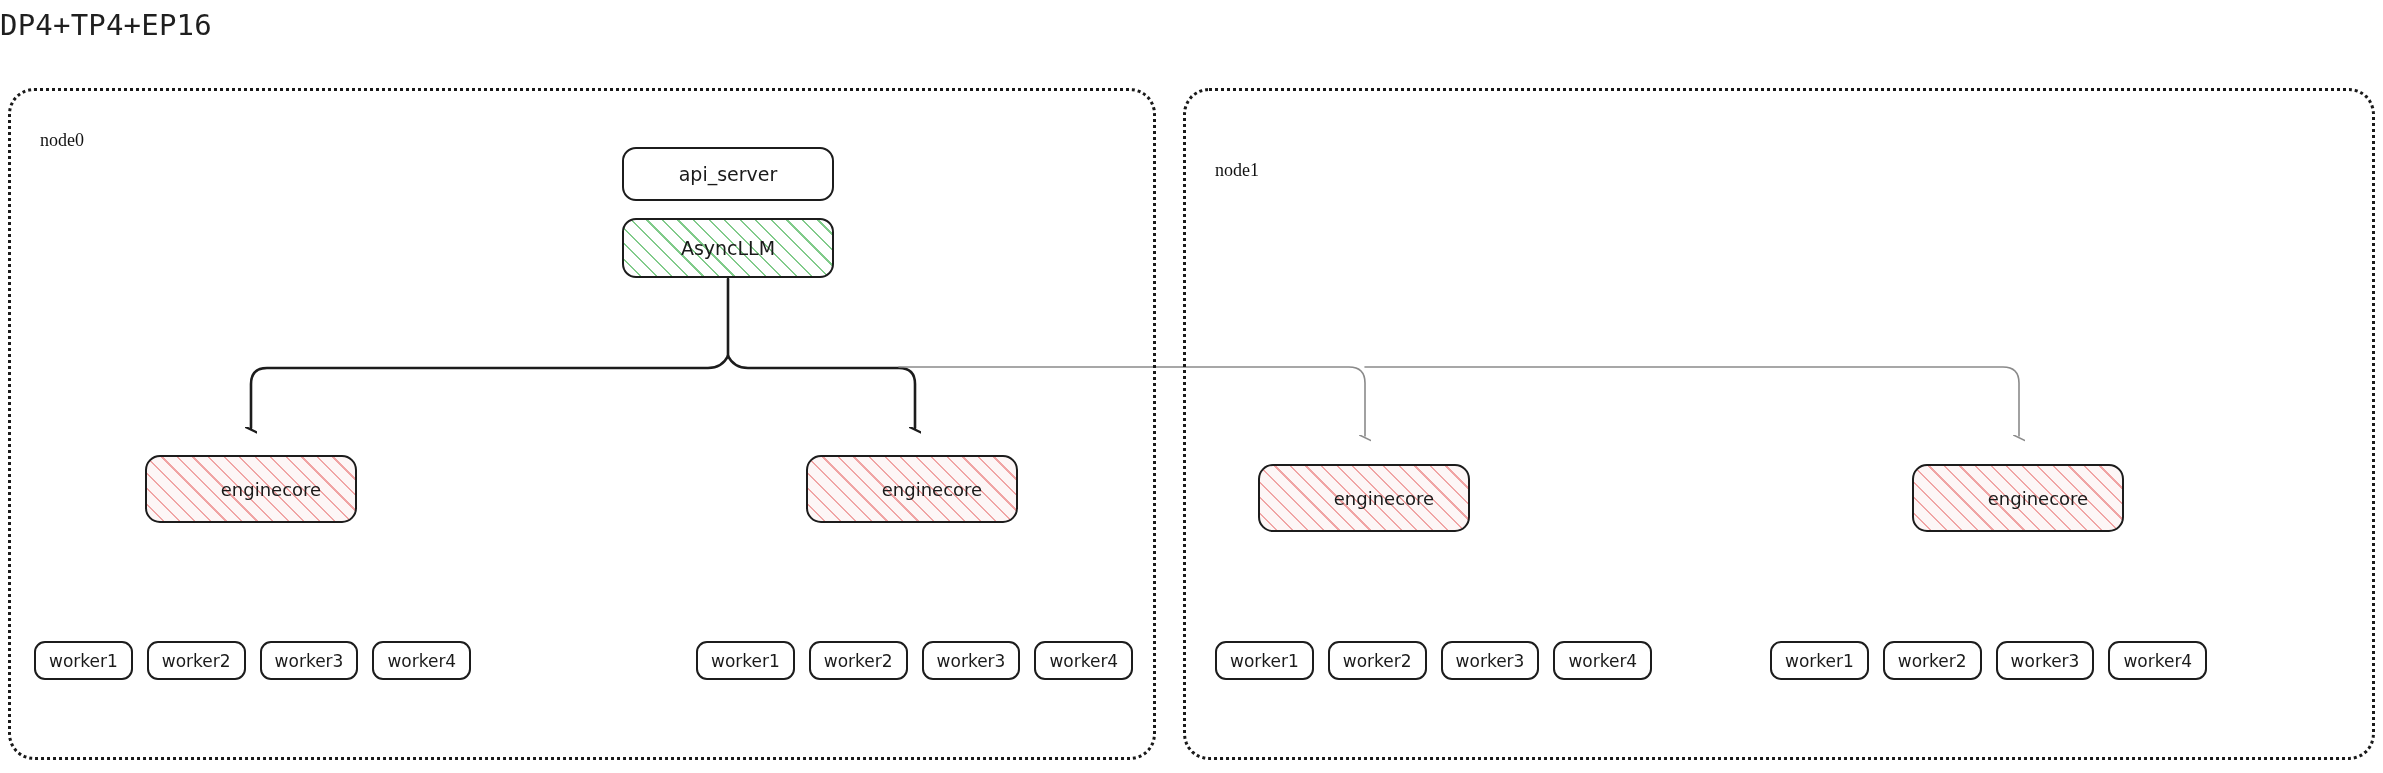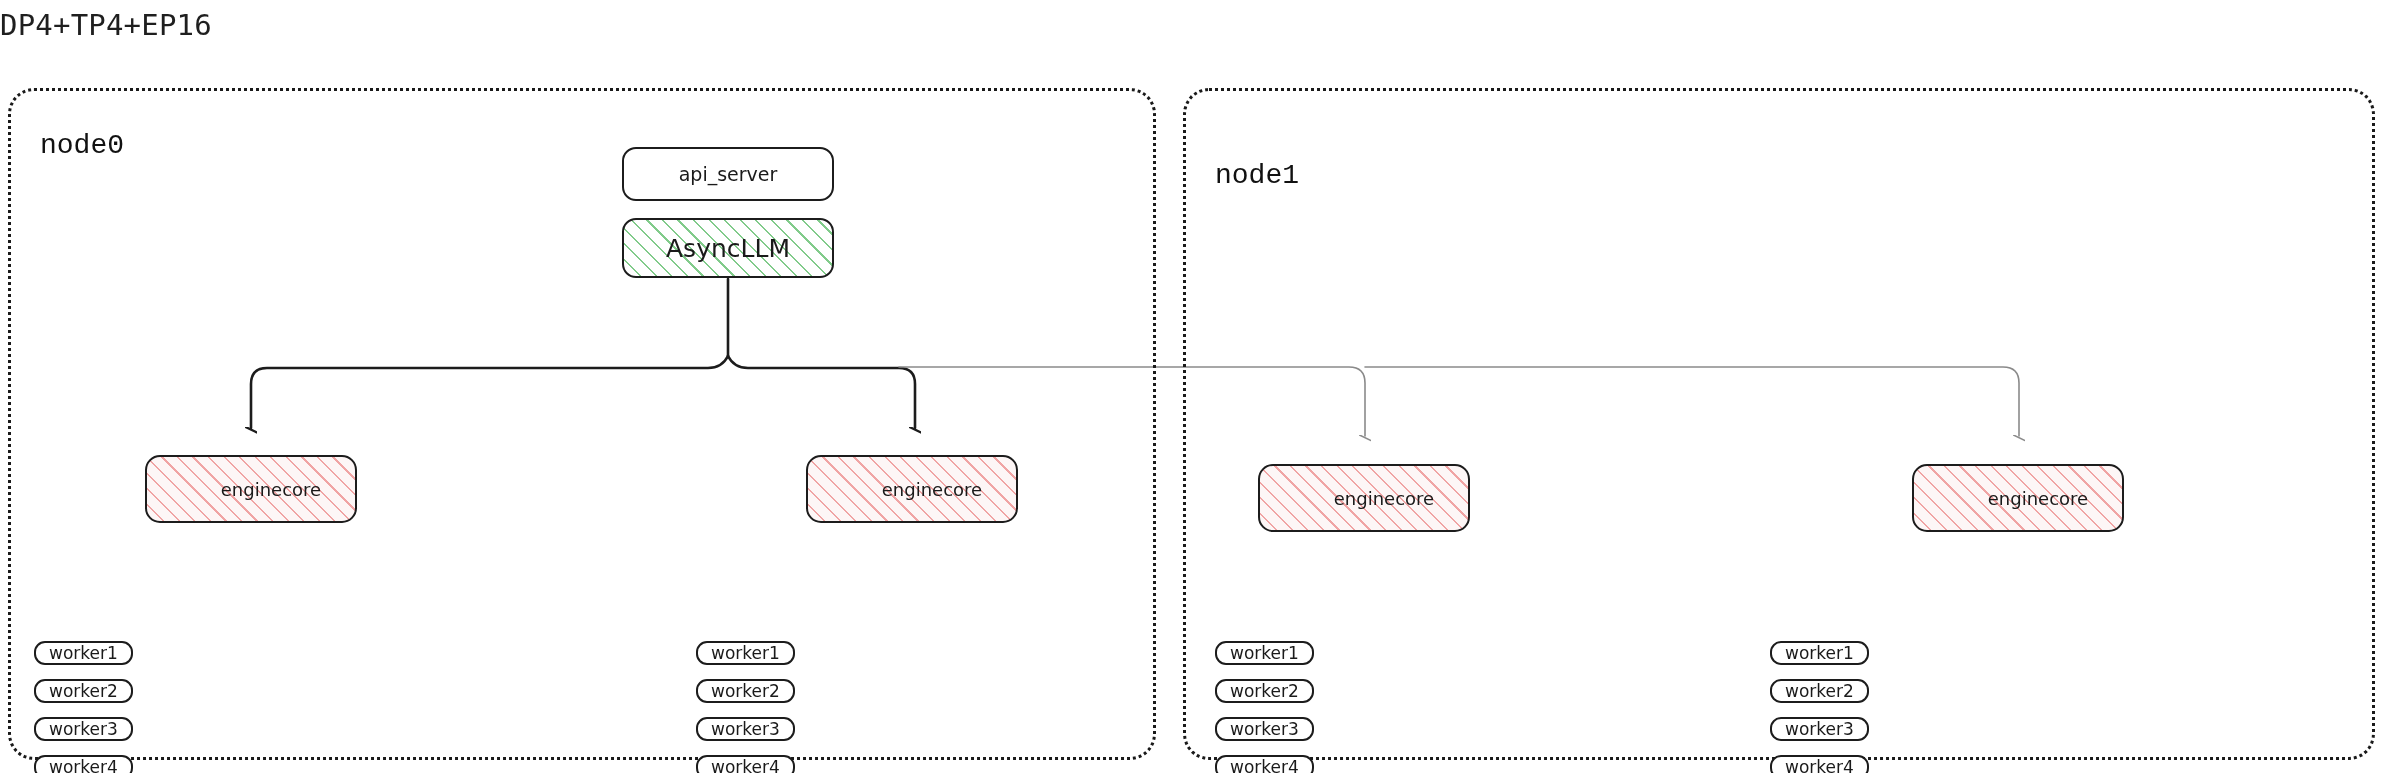--- a/index.html
+++ b/index.html
@@ -43,22 +43,22 @@
     border: 3px dotted #1a1a1a;
     border-radius: 26px;
     background: transparent;
     box-sizing: border-box;
   }
   #node0-box { left: 8px;    top: 88px;  width: 1148px; height: 672px; }
   #node1-box { left: 1183px; top: 88px;  width: 1192px; height: 672px; }
 
   .node-label {
     position: absolute;
-    font-family: Liberation Mono, monospace;
-    font-size: 28px;
+    font-family: Liberation Serif, serif;
+    font-size: 18px;
     color: #111111;
     white-space: pre;
   }
   #node0-label { left: 40px;   top: 130px; }
   #node1-label { left: 1215px; top: 124px; margin-top: 36px; }
 
   
   .gbox {
     position: absolute;
     box-sizing: border-box;
@@ -78,21 +78,21 @@
     width: 212px; height: 54px;
     border-radius: 14px;
     font-size: 19px;
   }
 
   
   #asyncllm-box {
     left: 622px; top: 218px;
     width: 212px; height: 60px;
     border-radius: 14px;
-    font-size: 25px;
+    font-size: 19px;
     background-color: #ffffff;
     background-image: repeating-linear-gradient(
       45deg,
       rgba(122, 200, 132, 0.95) 0px,
       rgba(122, 200, 132, 0.95) 1.6px,
       rgba(255,255,255,0) 1.6px,
       rgba(255,255,255,0) 11px
     );
   }
 
@@ -125,21 +125,20 @@
     padding: 0 13px;
     background: #ffffff;
   }
 
   .worker-row {
     position: absolute;
     display: flex;
     align-items: center;
     gap: 14px;
     height: 39px;
-    flex-direction: column;
   }
   #wrow-n0-0 { left: 34px;   top: 641px; }
   #wrow-n0-1 { left: 696px;  top: 641px; }
   #wrow-n1-0 { left: 1215px; top: 641px; }
   #wrow-n1-1 { left: 1770px; top: 641px; }
 
   .worker-row .worker-box {
     position: relative;
     left: auto; top: auto;
     display: flex;

